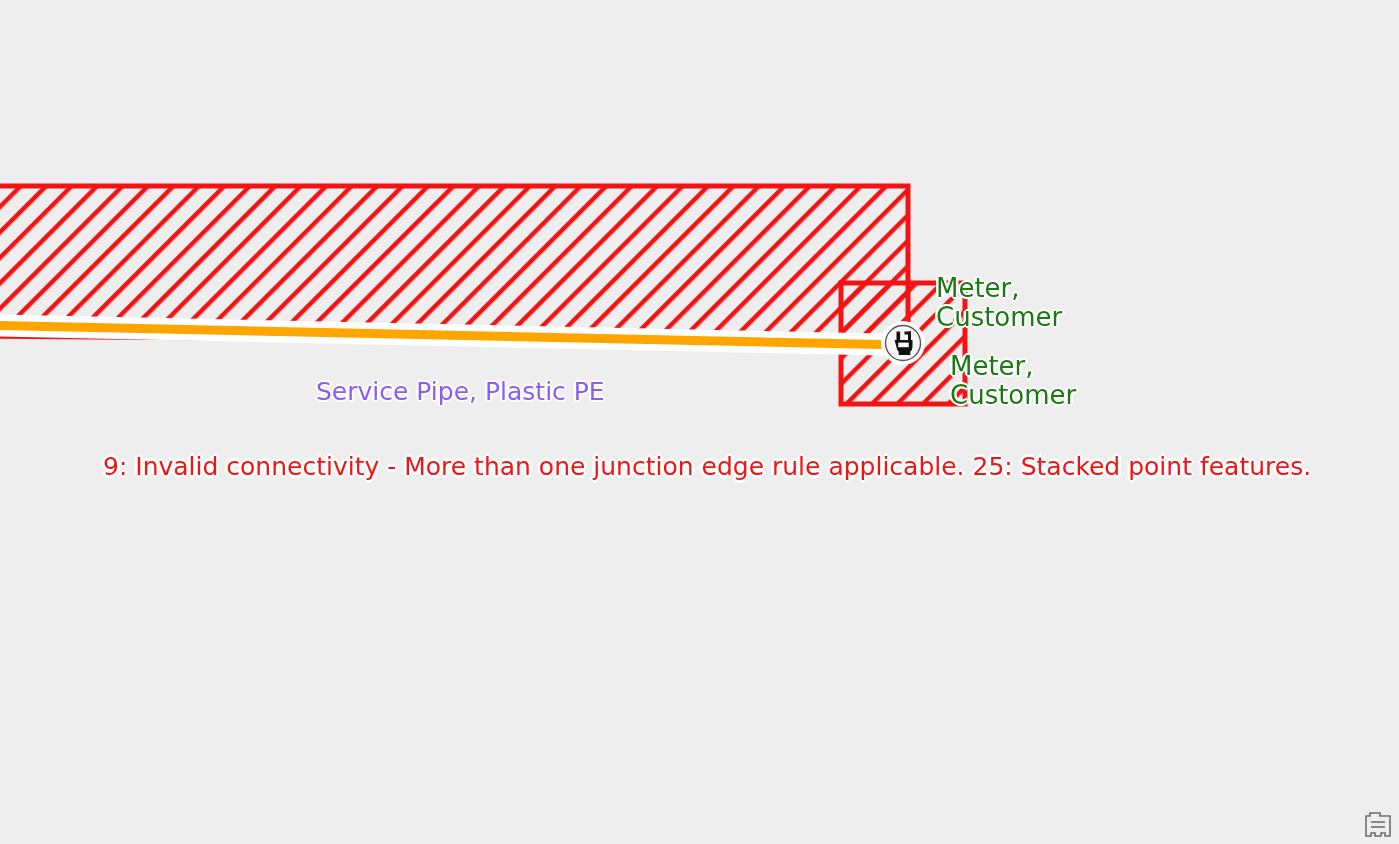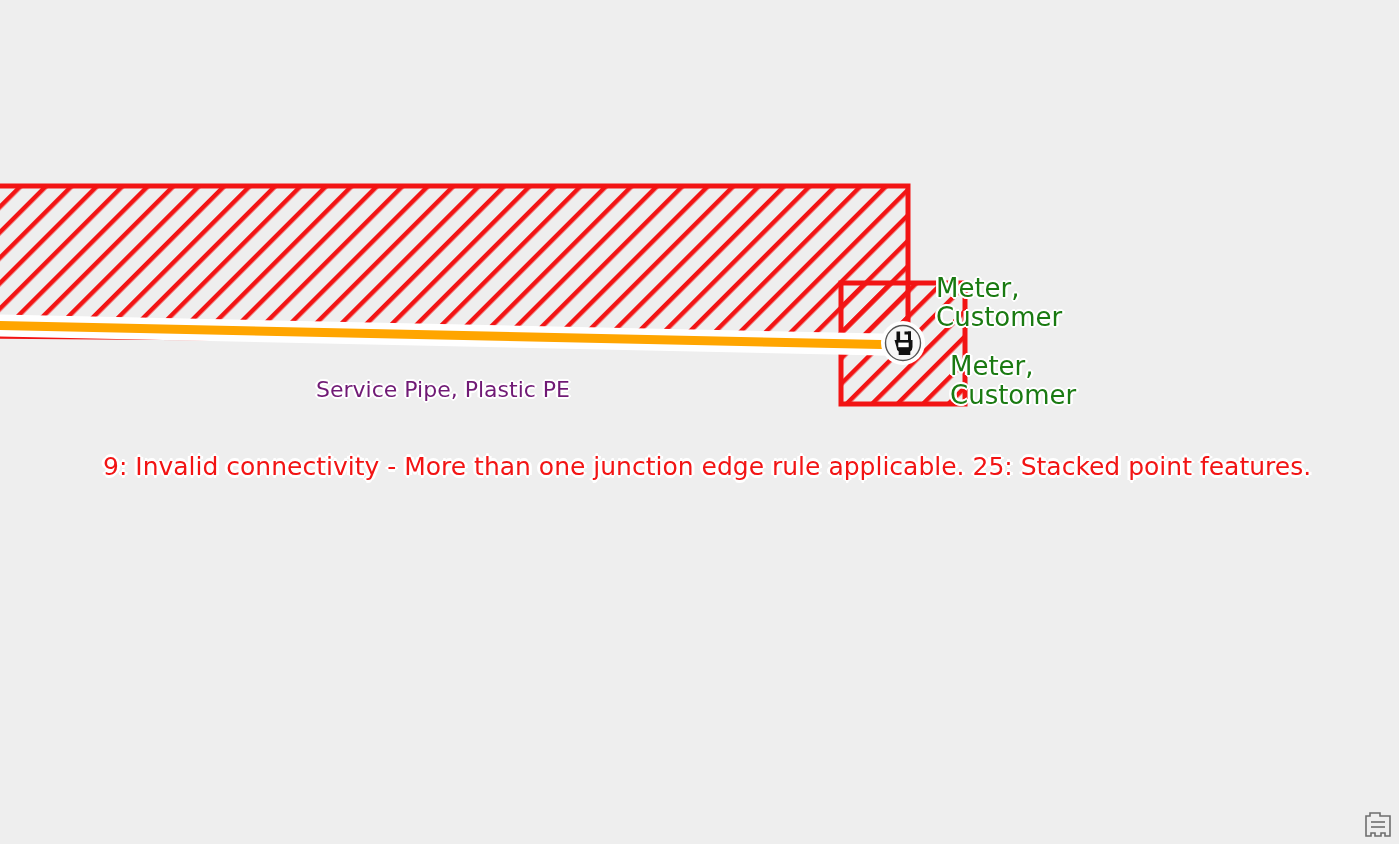--- a/index.html
+++ b/index.html
@@ -57,22 +57,22 @@
        0 1.6px 0 #ffffff, 0 -1.6px 0 #ffffff,
        1.2px 1.2px 0 #ffffff, -1.2px 1.2px 0 #ffffff,
        1.2px -1.2px 0 #ffffff, -1.2px -1.2px 0 #ffffff,
        2.4px 0 0 #ffffff, -2.4px 0 0 #ffffff,
        0 2.4px 0 #ffffff, 0 -2.4px 0 #ffffff;
   }
 
   .label-pipe {
     left: 316px;
     top: 350px;
-    font-size: 22px;
-    color: #701a75;
+    font-size: 25px;
+    color: #8b5cf6;
     text-shadow:
        1.6px 0 0 #ffffff, -1.6px 0 0 #ffffff,
        0 1.6px 0 #ffffff, 0 -1.6px 0 #ffffff,
        1.2px 1.2px 0 #ffffff, -1.2px 1.2px 0 #ffffff,
        1.2px -1.2px 0 #ffffff, -1.2px -1.2px 0 #ffffff,
        2.4px 0 0 #ffffff, -2.4px 0 0 #ffffff,
        0 2.4px 0 #ffffff, 0 -2.4px 0 #ffffff;
   }
 
   .label-error {

